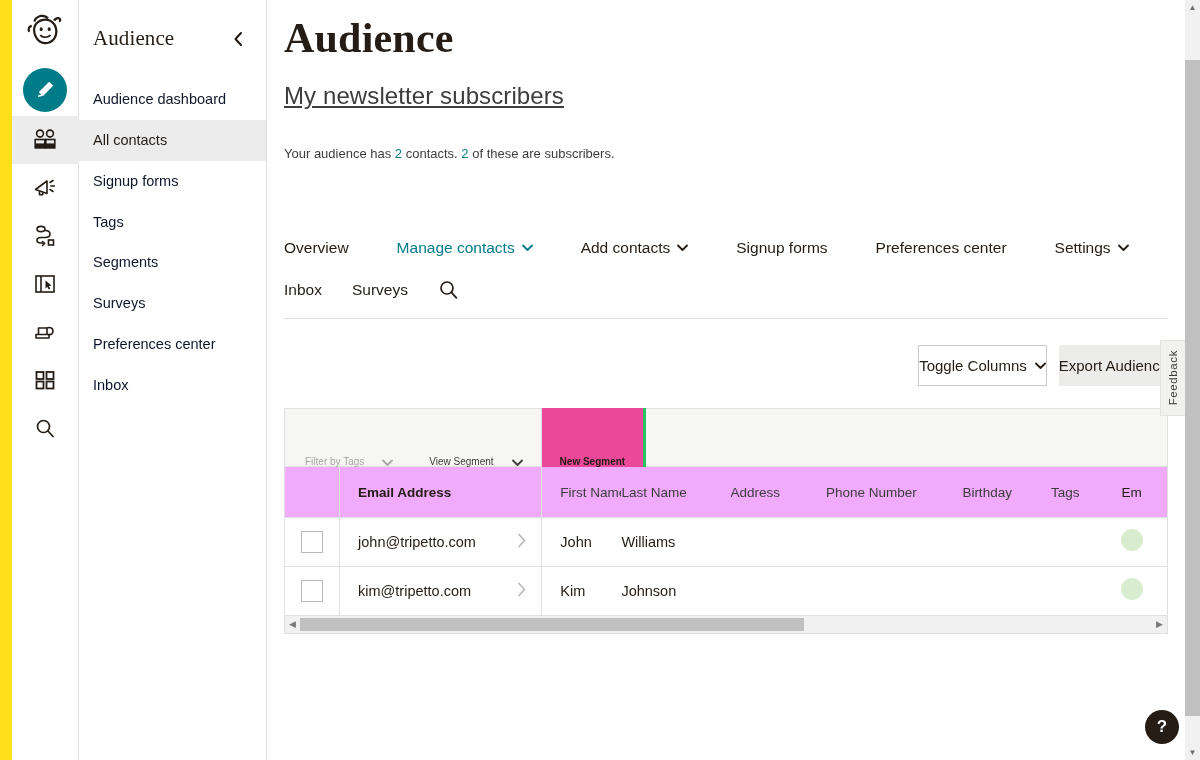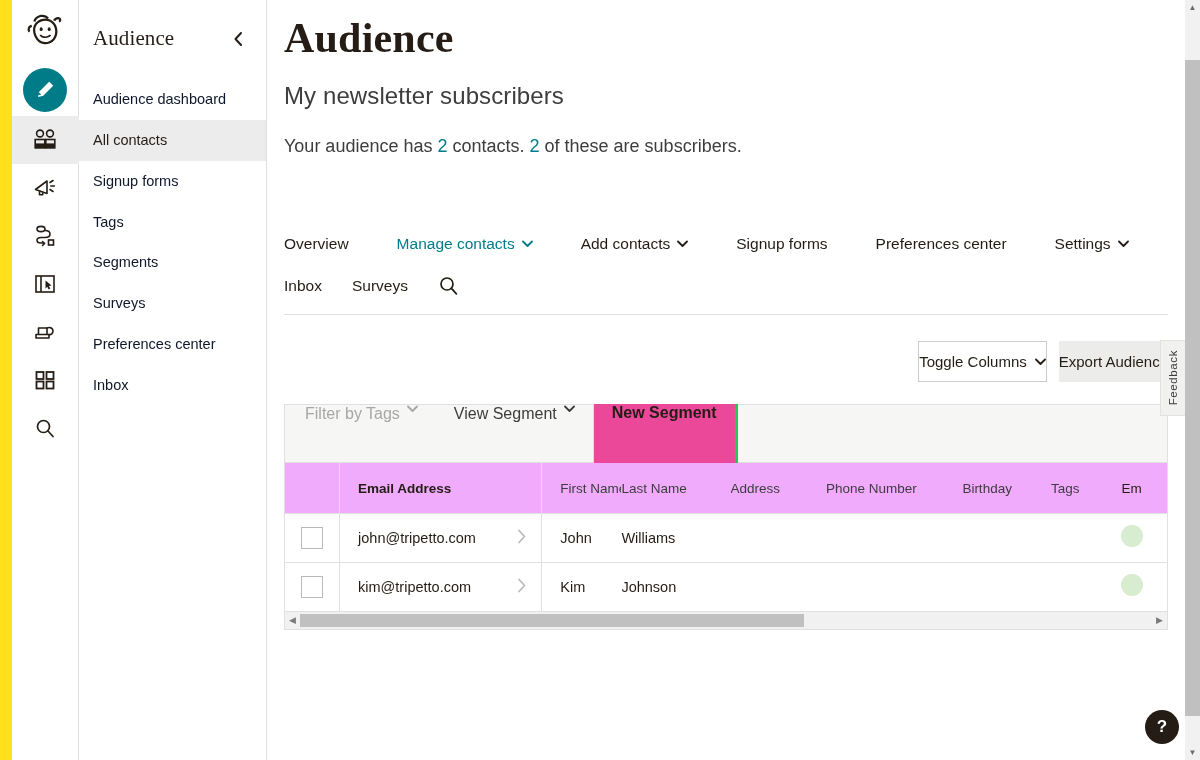--- a/index.html
+++ b/index.html
@@ -69,23 +69,24 @@
     overflow: hidden;
   }
   .page-title {
     font-family: "Liberation Serif", serif;
     font-size: 42px; color: #241c15; margin-top: 14px; line-height: 1.15;
     letter-spacing: .2px;
   }
   .page-subtitle {
     font-size: 24px; color: #3d3d3d; margin-top: 20px; font-weight: 400;
     letter-spacing: .1px;
+    text-decoration: underline;
   }
   .page-summary {
-    font-size: 18px; color: #3d3d3d; margin-top: 26px;
+    font-size: 13px; color: #3d3d3d; margin-top: 36px;
   }
   .count { color: #007C89; }
 
   
   .tabs {
     display: flex; align-items: center; gap: 48px;
     margin-top: 78px; font-size: 15.5px;
   }
   .tab { color: #241c15; cursor: pointer; display: flex; align-items: center; gap: 7px; white-space: nowrap; }
   .tab.active { color: #007C89; }
@@ -110,21 +111,21 @@
   .btn-outline { background: #fff; border: 1px solid #ccc; color: #241c15; }
   .btn-filled { background: #ececeb; color: #241c15; }
 
   
   .table-wrap { margin-top: 22px; width: 884px; border: 1px solid #e0e0e0; border-bottom: none; }
   .filter-bar {
     height: 58px; background: #f6f6f4; display: flex; align-items: center;
     border-bottom: 1px solid #e0e0e0;
   }
   .filter-item {
-    font-size: 16px; display: flex; align-items: flex-start; gap: 7px;
+    font-size: 10px; display: flex; align-items: flex-end; gap: 18px;
     padding: 0 18px; height: 58px; cursor: pointer;
   }
   .filter-item.muted { color: #a7a7a5; padding-left: 20px; }
   .filter-item.normal { color: #3d3d3d; border-right: 1px solid #ddd; }
   .filter-item.tab-active {
     background: #ec4899; color: #241c15; font-weight: bold;
     border-right: 3px solid #22c55e; height: 59px;
   }
 
   .tbl { width: 100%; border-collapse: collapse; table-layout: fixed; }

